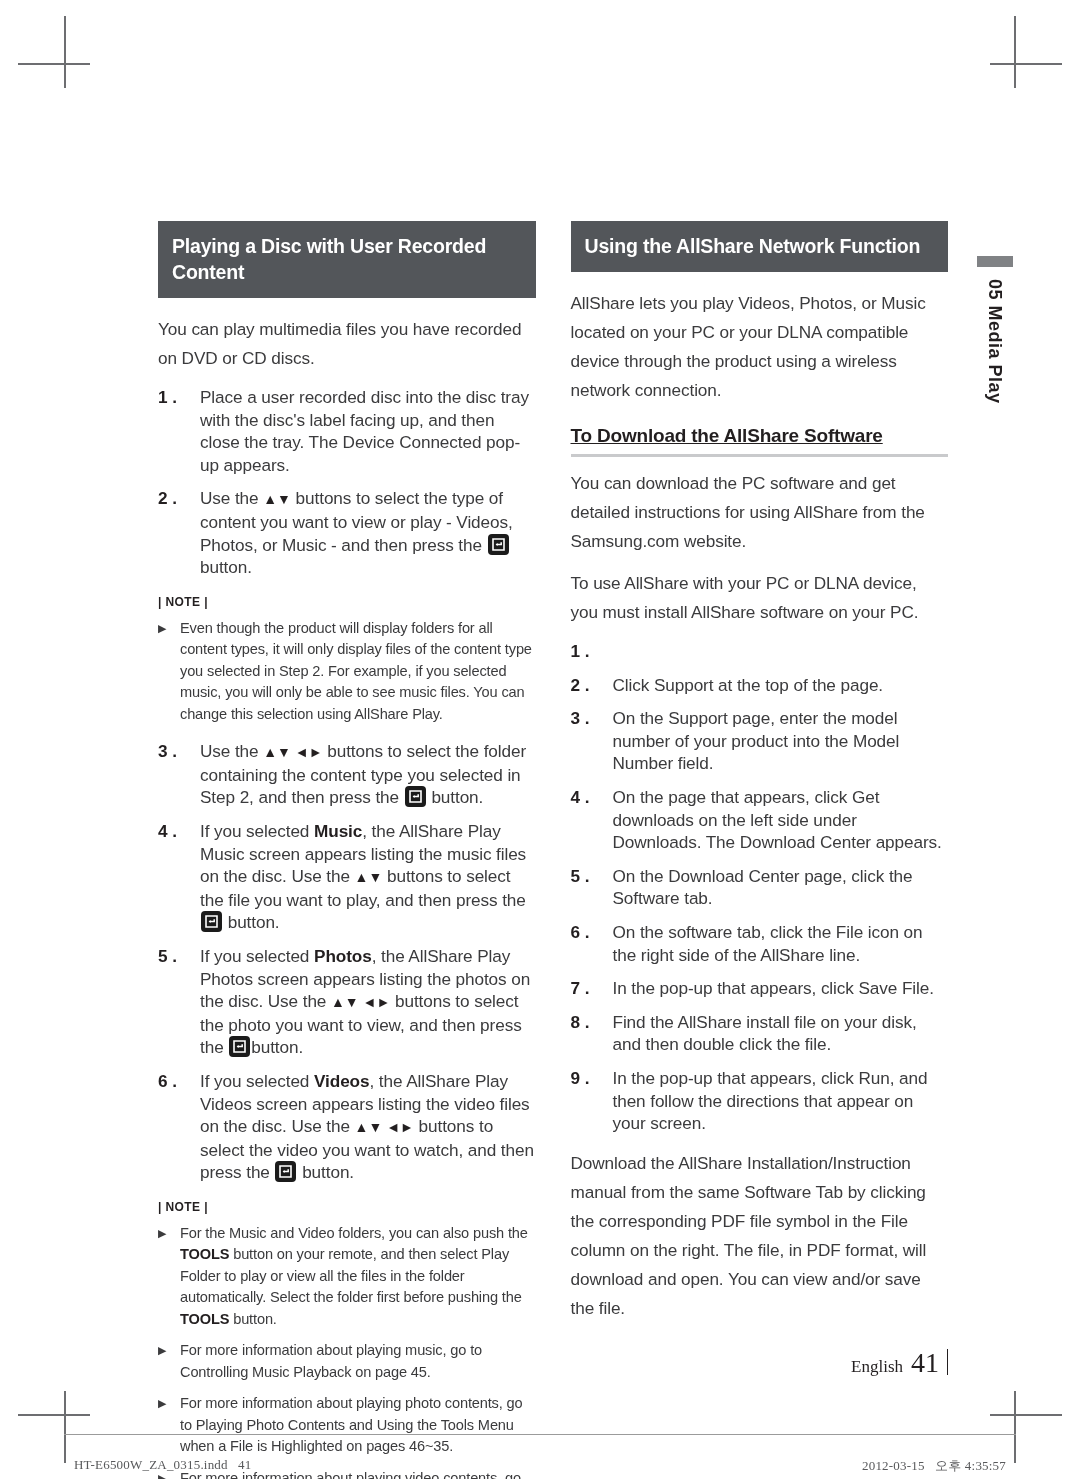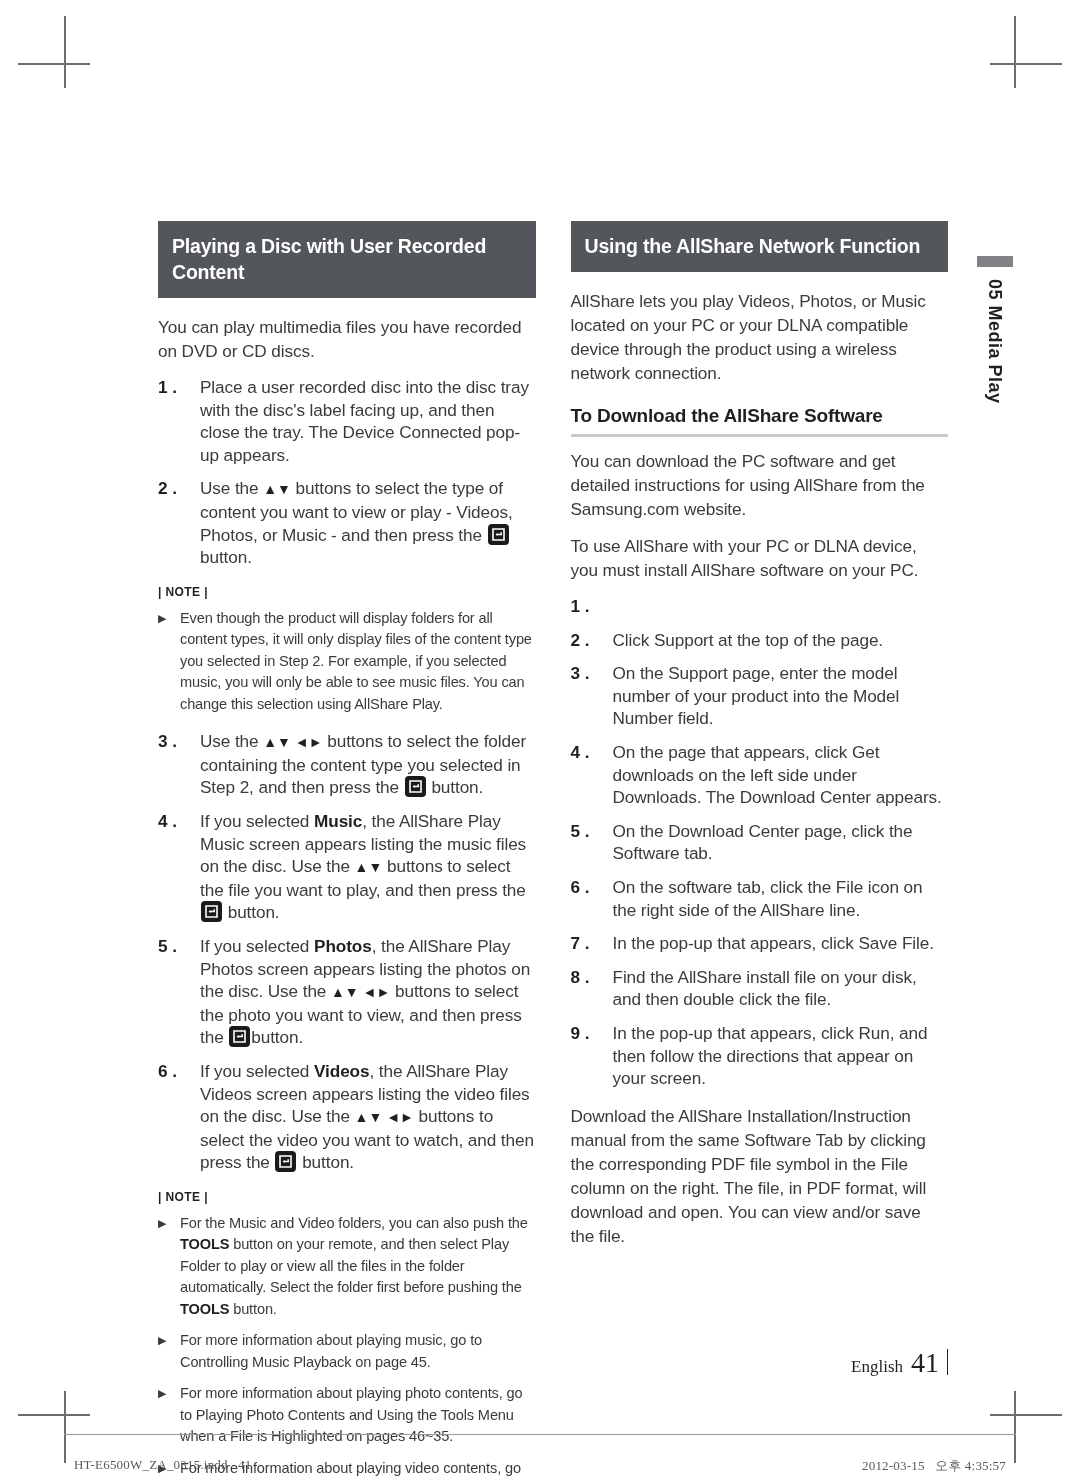--- a/index.html
+++ b/index.html
@@ -61,33 +61,34 @@
     font-size: 19.5px;
     font-weight: bold;
     line-height: 26px;
     padding: 12px 14px 13px 14px;
     letter-spacing: -0.2px;
     margin-bottom: 17px;
   }
 
   p.body {
     font-size: 17.2px;
-    line-height: 24px;
+    line-height: 29px;
     margin: 0 0 13px 0;
     color: #3b3b3d;
     letter-spacing: -0.1px;
   }
 
   .sub-head {
     font-size: 19px;
     font-weight: bold;
     color: #231f20;
     margin: 19px 0 0 0;
     letter-spacing: -0.2px;
     line-height: 24px;
+    text-decoration: underline;
   }
   .sub-rule {
     height: 3px;
     background: #c9cacc;
     margin: 6px 0 12px 0;
   }
 
   
   ol.steps {
     list-style: none;

